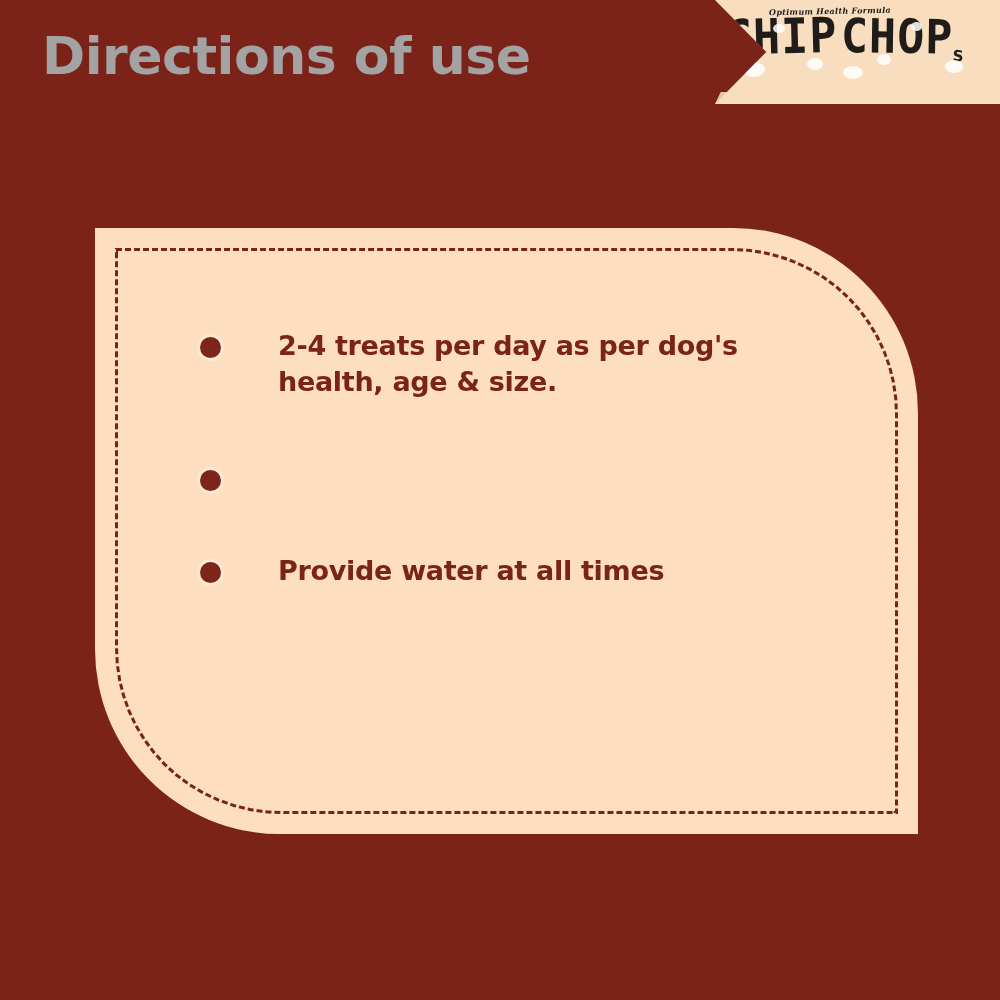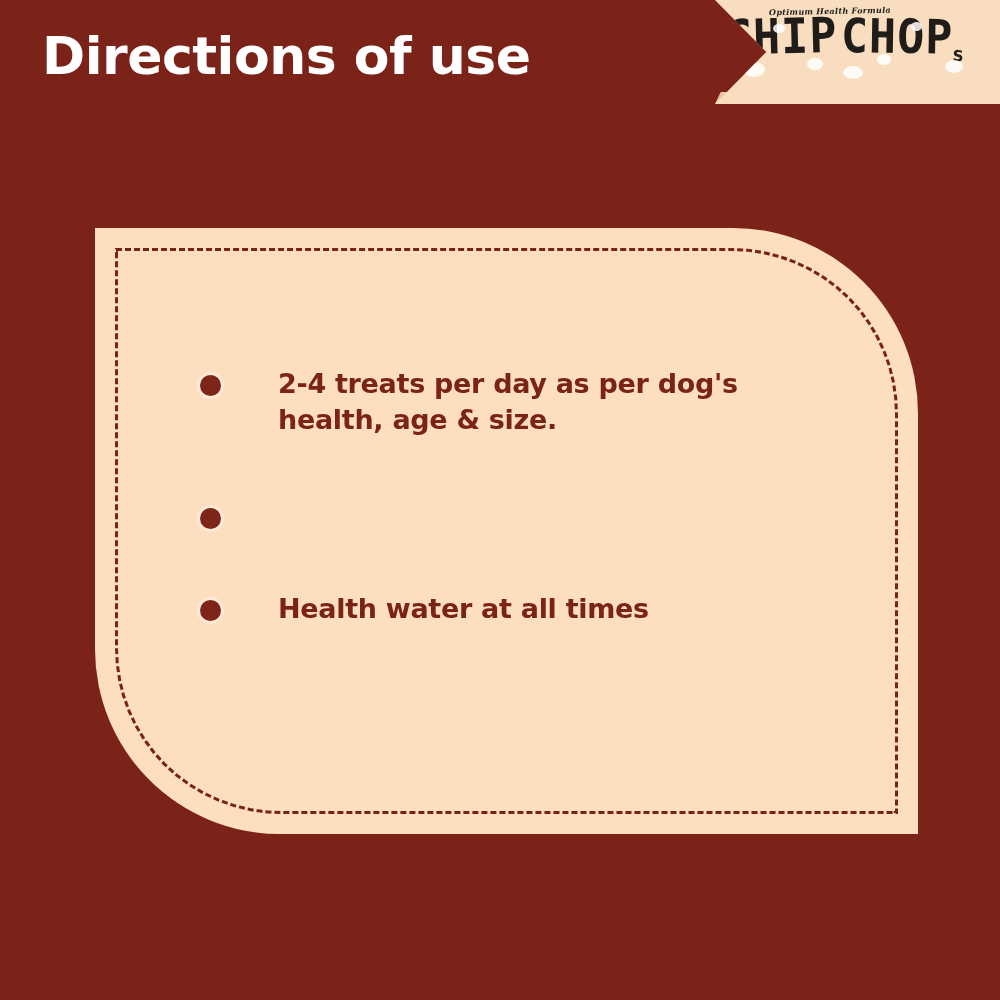--- a/index.html
+++ b/index.html
@@ -19,21 +19,21 @@
     height:110px;
   }
 
   .page-title {
     position:absolute;
     left:42px;
     top:26px;
     font-size:52px;
     font-weight:bold;
     letter-spacing:-0.5px;
-    color:#ffffff;
+    color:#a3a3a3;
     font-family:"DejaVu Sans", sans-serif;
     white-space:nowrap;
   }
 
   
   .brand-ribbon {
     position:absolute;
     right:0;
     top:0;
     width:285px;
@@ -113,21 +113,20 @@
     border:3px dashed #77231A;
     border-radius:0 166px 0 166px;
     pointer-events:none;
   }
 
   .bullet-list {
     position:absolute;
     left:105px;
     top:100px;
     right:85px;
-    margin-top:38px;
   }
   .bullet-item {
     display:flex;
     align-items:flex-start;
     margin-bottom:62px;
   }
   .bullet-item:last-child { margin-bottom:0; }
 
   .bullet-dot {
     flex:0 0 auto;
@@ -186,17 +185,17 @@
       <span class="bullet-dot"></span>
       <span class="bullet-text">2-4 treats per day as per dog's health, age &amp; size.</span>
     </div>
 
     <div class="bullet-item">
       <span class="bullet-dot"></span>
     </div>
 
     <div class="bullet-item">
       <span class="bullet-dot"></span>
-      <span class="bullet-text">Health water at all times</span>
+      <span class="bullet-text">Provide water at all times</span>
     </div>
 
   </div>
 </div>
 
 </body></html>

